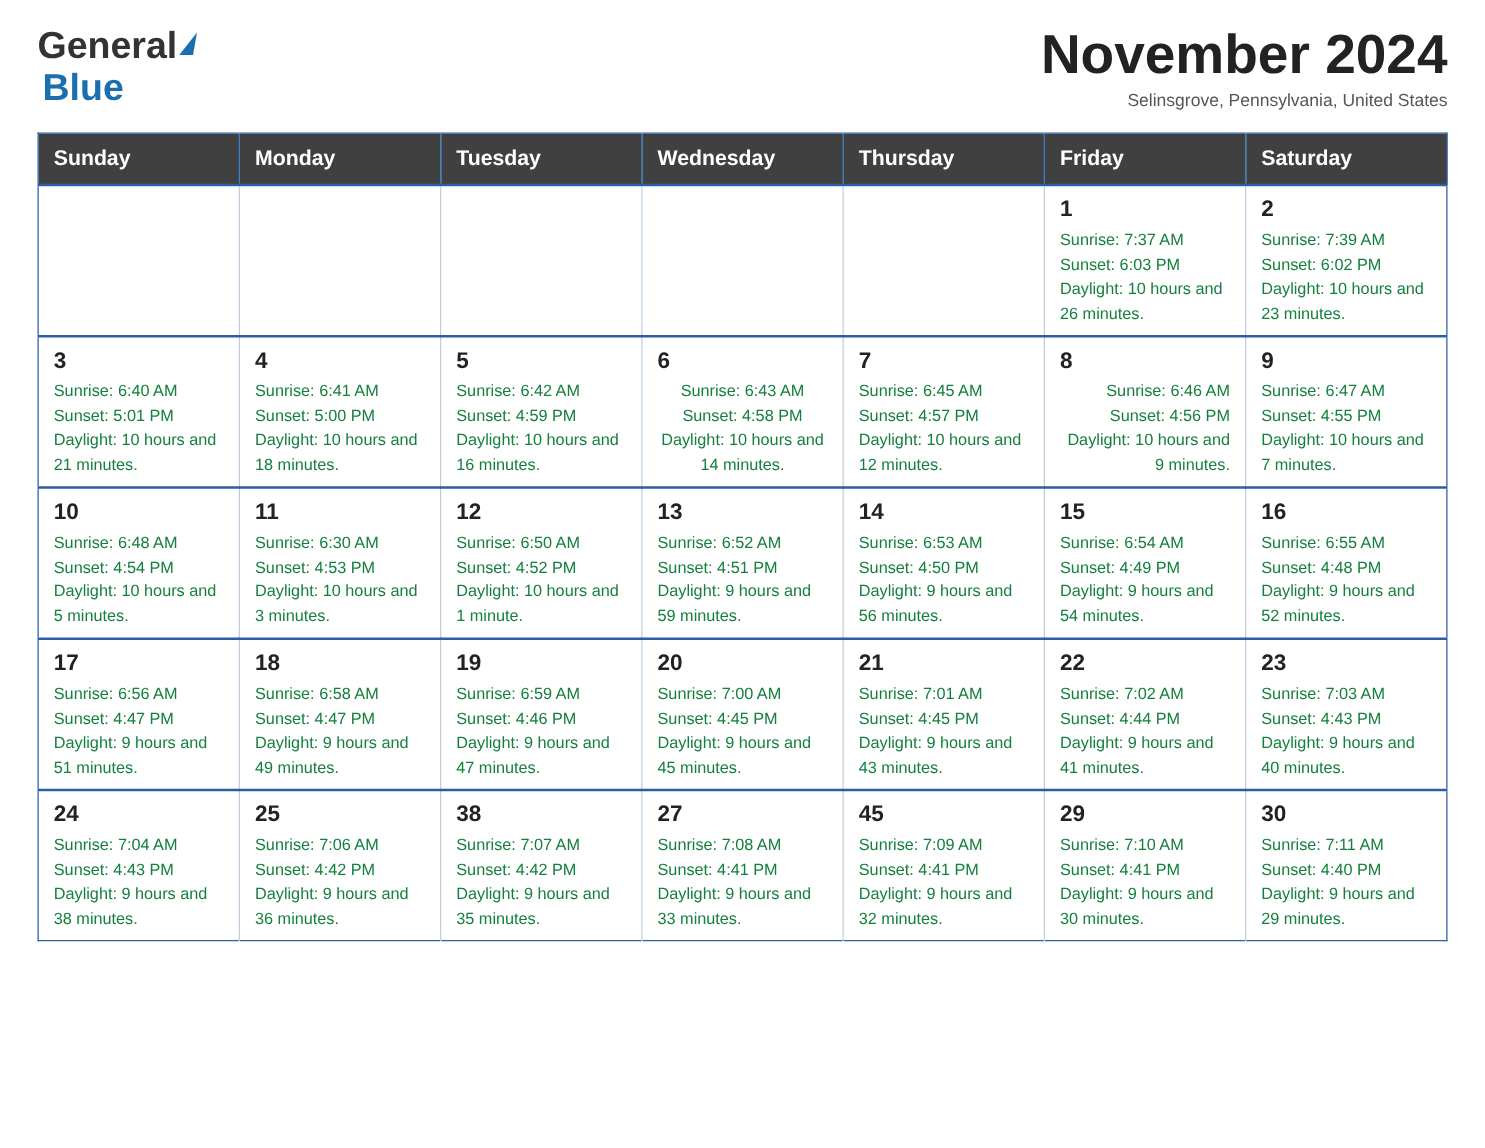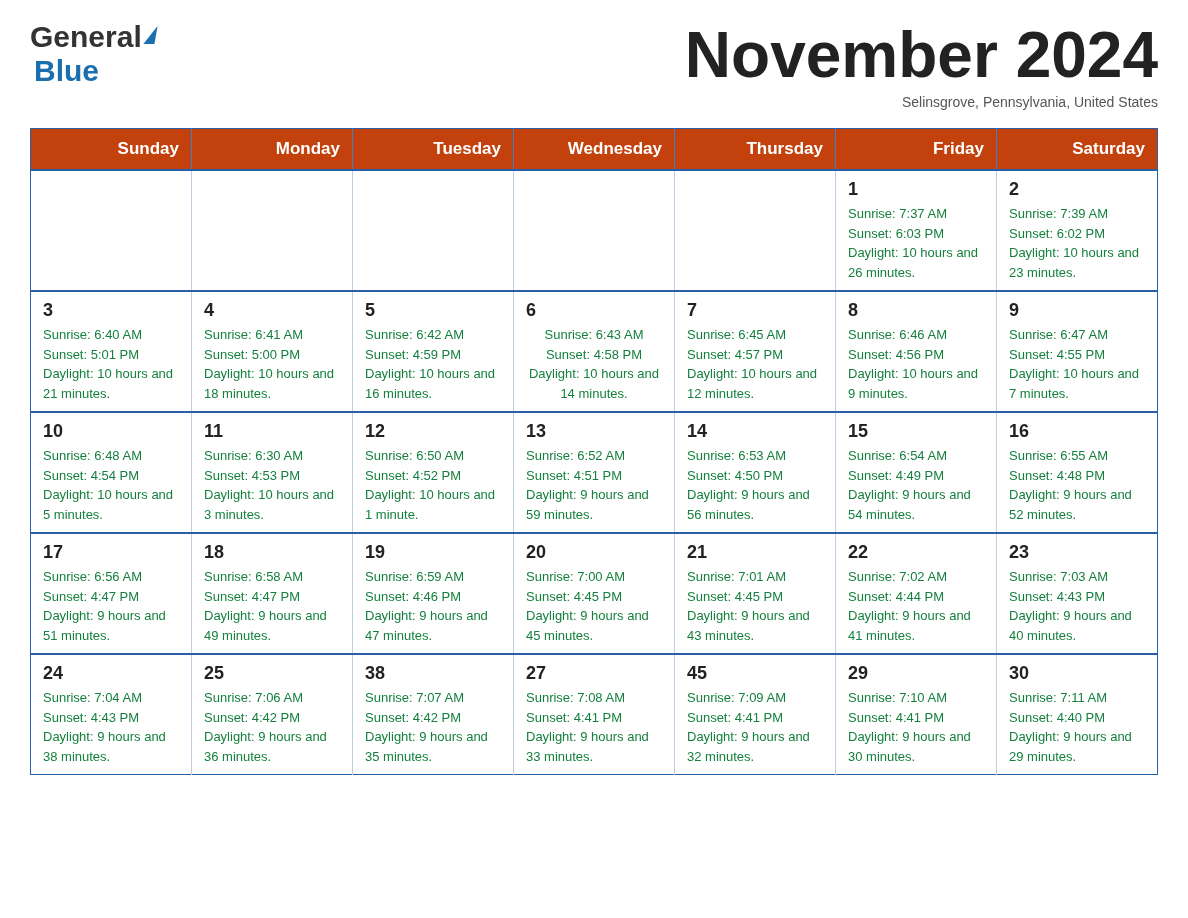--- a/index.html
+++ b/index.html
@@ -18,42 +18,42 @@
     }
     .logo {
       display: flex;
       flex-direction: column;
       align-items: flex-start;
     }
     .title-area {
       text-align: right;
     }
     .month-title {
-      font-size: 64px;
+      font-size: 44px;
       font-weight: bold;
       color: #222;
       line-height: 1.1;
     }
     .location-title {
       font-size: 14px;
       color: #555;
       margin-top: 4px;
     }
     .calendar-table {
       width: 100%;
       border-collapse: collapse;
       border: 1.5px solid #2a5fa5;
     }
     .calendar-table thead tr th {
-      background-color: #c2410c;
+      background-color: #404040;
       color: #ffffff;
       font-size: 17px;
       font-weight: bold;
       padding: 10px 12px;
-      text-align: right;
+      text-align: left;
       border-right: 1px solid #3a7fc8;
     }
     .calendar-table thead tr th:last-child {
       border-right: none;
     }
     .calendar-table tbody tr {
       border-top: 2px solid #2a5fa5;
     }
     .calendar-table tbody tr td {
       vertical-align: top;
@@ -162,21 +162,21 @@
 Daylight: 10 hours and 14 minutes.</div>
         </td>
         <td>
           <span class="day-number">7</span>
           <div class="day-info" style="white-space: pre-line;">Sunrise: 6:45 AM
 Sunset: 4:57 PM
 Daylight: 10 hours and 12 minutes.</div>
         </td>
         <td>
           <span class="day-number">8</span>
-          <div class="day-info" style="white-space: pre-line;">Sunrise: 6:46 AM
+          <div class="day-info" style="white-space: pre-line; text-align: right;">Sunrise: 6:46 AM
 Sunset: 4:56 PM
 Daylight: 10 hours and 9 minutes.</div>
         </td>
         <td>
           <span class="day-number">9</span>
           <div class="day-info" style="white-space: pre-line;">Sunrise: 6:47 AM
 Sunset: 4:55 PM
 Daylight: 10 hours and 7 minutes.</div>
         </td>
       </tr>

